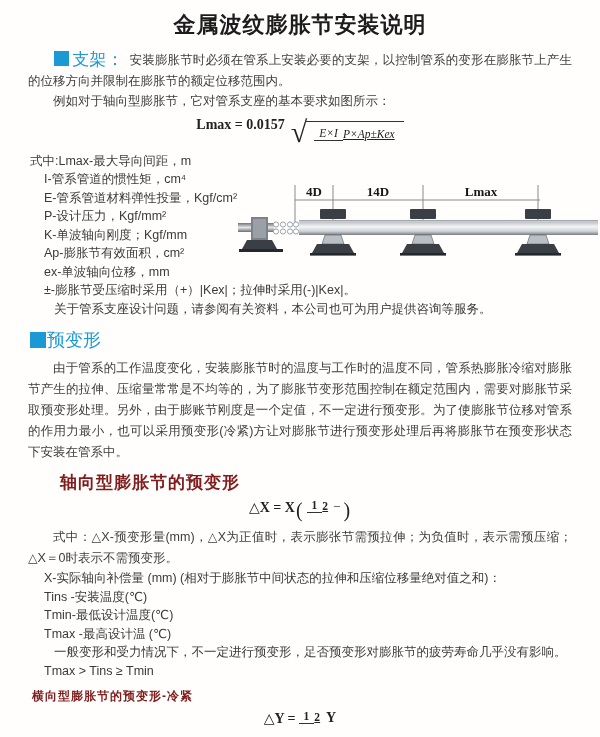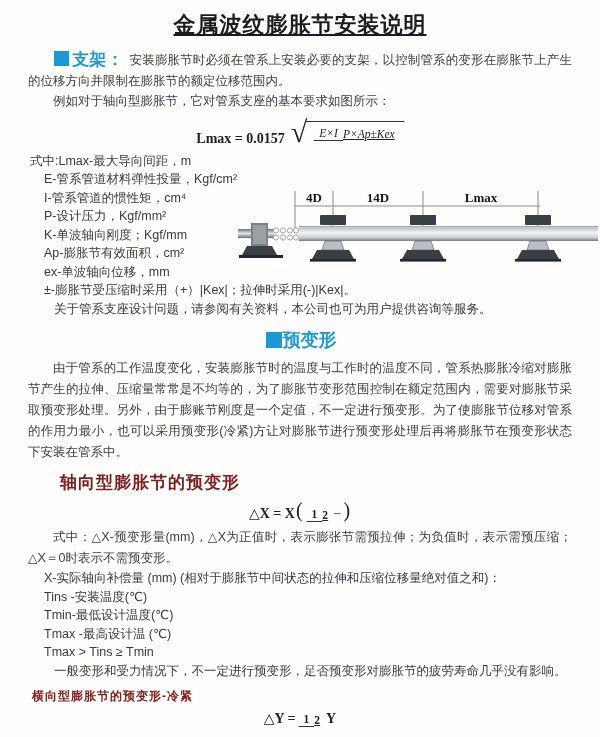--- a/index.html
+++ b/index.html
@@ -6,39 +6,39 @@
   html,body { background:#ffffff; }
   .page {
     width:600px; height:737px; overflow:hidden; position:relative;
     background:#fffefc;
     font-family:"Liberation Sans","DejaVu Sans",sans-serif;
     color:#3a3a3a;
     padding:8px 28px 0 28px;
   }
   h1.doc-title {
     text-align:center; font-size:22px; font-weight:bold; color:#1c1c1c;
-    letter-spacing:1px; margin:2px 0 10px 0;text-decoration:underline;
+    letter-spacing:1px; margin:2px 0 10px 0;
   }
   .para { font-size:12.5px; line-height:20.5px; text-align:justify; color:#3d3d3d; }
   .para-indent { text-indent:2em; }
   .lead-para { text-indent:26px; }
   .blue-square {
     display:inline-block; width:15px; height:15px; background:#1a99d5;
     vertical-align:-2px; margin-right:3px;
   }
-  .inline-heading { color:#1a99d5; font-size:17px; font-weight:bold; vertical-align:-1px; margin-right:6px; }
-  .sec-heading { font-size:18px; font-weight:bold; color:#1a99d5; margin:10px 0 6px 2px;text-align:center; }
+  .inline-heading { color:#1a99d5; font-size:17px; font-weight:normal; vertical-align:-1px; margin-right:6px; }
+  .sec-heading { font-size:18px; font-weight:normal; color:#1a99d5; margin:10px 0 6px 2px; }
   .sec-heading .blue-square { width:16px; height:16px; vertical-align:-2px; margin-right:1px; }
   .sub-heading { font-size:17px; font-weight:bold; color:#7f1d1d; letter-spacing:1px; }
   .sub-axial { margin:8px 0 4px 32px; }
   .sub-lateral { margin:8px 0 2px 4px; font-size:12px; }
 
   
   .formula {
-    display:flex; justify-content:center; align-items:flex-end;
+    display:flex; justify-content:center; align-items:flex-start;
     font-family:"Liberation Serif","DejaVu Serif",serif;
     color:#222; margin:5px 0;
   }
   .f-bold { font-weight:bold; font-size:14px; }
   .frac { display:inline-flex; flex-direction:row; text-align:center; font-size:11.5px; font-style:italic; margin:0 3px; vertical-align:middle; }
   .frac .num { border-bottom:1.2px solid #333; padding:0 5px 1px 5px; display:block; }
   .frac .den { padding-top:1px; display:block;text-decoration:underline; }
   .frac-upright { font-style:normal; font-weight:bold; }
   .sqrt { display:inline-flex; align-items:center; margin-left:6px; }
   .radical { font-size:30px; font-weight:400; line-height:30px; margin-right:-2px; color:#222; }
@@ -47,21 +47,21 @@
   .f-op { font-size:13px; margin:0 2px; }
   .f-rhs { font-weight:bold; font-size:14px; margin-left:3px; }
 
   
   .defs-wrap { position:relative; margin-top:2px; }
   .def-line { font-size:12.5px; line-height:18.5px; white-space:nowrap; }
   .def-l1 { margin-left:2px; }
   .def-l2 { margin-left:16px; }
   .def-note { margin-left:26px; }
 
-  .diagram-box { position:absolute; left:210px; top:36px; width:360px; height:104px; }
+  .diagram-box { position:absolute; left:210px; top:30px; width:360px; height:104px; }
   .diagram-box svg { width:100%; height:100%; display:block; }
   .dim-label { font-family:"Liberation Serif","DejaVu Serif",serif; font-weight:bold; font-size:13px; fill:#161616; }
 
   .defs2 .def-line { line-height:18.5px; }
   .big-para { line-height:21px; }
 </style>
 </head>
 <body>
 
 <div class="page">
@@ -81,22 +81,22 @@
         <span class="frac">
           <span class="num">E×I</span>
           <span class="den">P×Ap±Kex</span>
         </span>
       </span>
     </span>
   </div>
 
   <div class="defs-wrap">
     <div class="def-line def-l1">式中:Lmax-最大导向间距，m</div>
+    <div class="def-line def-l2">I-管系管道的惯性矩，cm⁴</div>
     <div class="def-line def-l2">E-管系管道材料弹性投量，Kgf/cm²</div>
-    <div class="def-line def-l2">I-管系管道的惯性矩，cm⁴</div>
     <div class="def-line def-l2">P-设计压力，Kgf/mm²</div>
     <div class="def-line def-l2">K-单波轴向刚度；Kgf/mm</div>
     <div class="def-line def-l2">Ap-膨胀节有效面积，cm²</div>
     <div class="def-line def-l2">ex-单波轴向位移，mm</div>
     <div class="def-line def-l2">±-膨胀节受压缩时采用（+）|Kex|；拉伸时采用(-)|Kex|。</div>
     <div class="def-line def-note">关于管系支座设计问题，请参阅有关资料，本公司也可为用户提供咨询等服务。</div>
 
     <div class="diagram-box">
       <svg viewBox="0 0 360 104">
         <defs>
@@ -187,22 +187,22 @@
     <span class="f-paren">)</span>
   </div>
 
   <p class="para para-indent big-para">式中：△X-预变形量(mm)，△X为正值时，表示膨张节需预拉伸；为负值时，表示需预压缩；△X＝0时表示不需预变形。</p>
 
   <div class="defs2">
     <div class="def-line def-l2">X-实际轴向补偿量 (mm) (相对于膨胀节中间状态的拉伸和压缩位移量绝对值之和)：</div>
     <div class="def-line def-l2">Tins -安装温度(℃)</div>
     <div class="def-line def-l2">Tmin-最低设计温度(℃)</div>
     <div class="def-line def-l2">Tmax -最高设计温 (℃)</div>
+    <div class="def-line def-note">一般变形和受力情况下，不一定进行预变形，足否预变形对膨胀节的疲劳寿命几乎没有影响。</div>
     <div class="def-line def-l2">Tmax &gt; Tins ≥ Tmin</div>
-    <div class="def-line def-note">一般变形和受力情况下，不一定进行预变形，足否预变形对膨胀节的疲劳寿命几乎没有影响。</div>
   </div>
 
   <div class="sub-heading sub-lateral">横向型膨胀节的预变形-冷紧</div>
 
   <div class="formula">
     <span class="f-bold">△Y =</span>
     <span class="frac frac-upright">
       <span class="num">1</span>
       <span class="den">2</span>
     </span>

